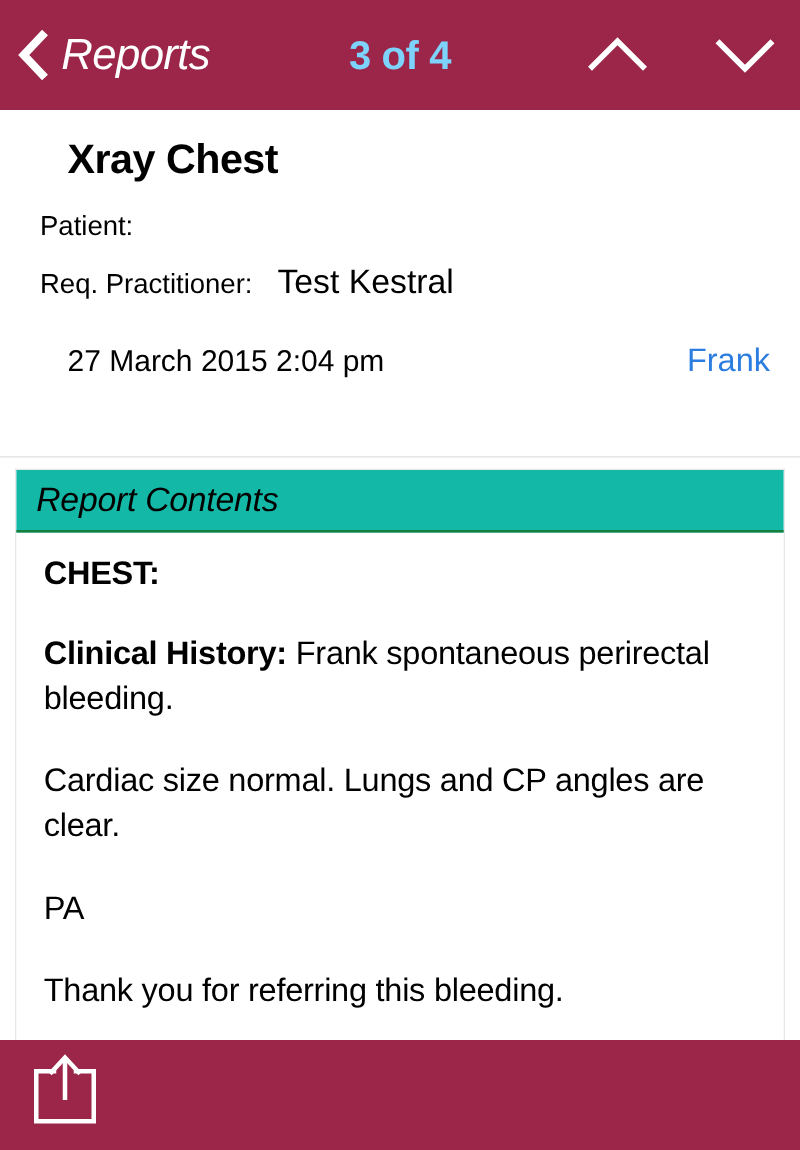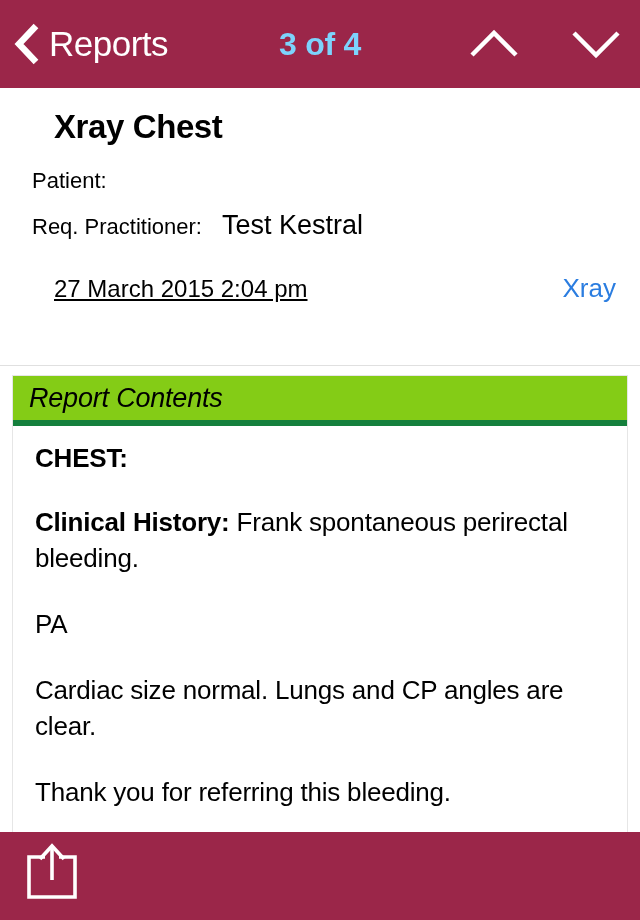--- a/index.html
+++ b/index.html
@@ -26,20 +26,21 @@
     display: flex;
     align-items: center;
     box-sizing: border-box;
   }
   .nav-back {
     display: flex;
     align-items: center;
     padding-left: 14px;
     height: 100%;
     cursor: pointer;
+    font-style: italic;
   }
   .back-chevron {
     display: block;
     width: 26px;
     height: 44px;
     flex: none;
   }
   .nav-back-label {
     color: #ffffff;
     font-size: 35px;
@@ -116,21 +117,20 @@
 
   .date-row {
     display: flex;
     align-items: baseline;
     justify-content: space-between;
     padding: 32px 40px 0 38px;
   }
   .date-text {
     font-size: 24px;
     color: #000000;
-    text-decoration: underline;
   }
   .mark-link {
     font-size: 26px;
     color: #2B7DE0;
     cursor: pointer;
   }
 
   .divider {
     position: absolute;
     top: 365px;
@@ -148,22 +148,22 @@
     width: 616px;
     height: 457px;
     box-sizing: border-box;
     border: 1px solid #E6E6E6;
     border-bottom: none;
     background: #ffffff;
     overflow: hidden;
   }
   .panel-header {
     height: 50px;
-    background: #84cc16;
-    border-bottom: 6px solid #15803d;
+    background: #14b8a6;
+    border-bottom: 2px solid #15803d;
     display: flex;
     align-items: center;
     box-sizing: border-box;
   }
   .panel-header-title {
     font-size: 27px;
     font-style: italic;
     color: #000000;
     padding-left: 16px;
     letter-spacing: -0.2px;
@@ -242,35 +242,35 @@
     <span class="meta-label">Patient:</span>
   </div>
 
   <div class="meta-row practitioner">
     <span class="meta-label">Req. Practitioner:</span>
     <span class="meta-value">Test Kestral</span>
   </div>
 
   <div class="date-row">
     <span class="date-text">27 March 2015 2:04 pm</span>
-    <span class="mark-link">Xray</span>
+    <span class="mark-link">Frank</span>
   </div>
 </div>
 
 <div class="divider"></div>
 
 <div class="panel">
   <div class="panel-header">
     <span class="panel-header-title">Report Contents</span>
   </div>
   <div class="panel-body">
       <p class="para heading"><span class="bold">CHEST:</span></p>
       <p class="para"><span class="bold">Clinical History:</span><span> Frank spontaneous perirectal bleeding.</span></p>
+      <p class="para"><span>Cardiac size normal. Lungs and CP angles are clear.</span></p>
       <p class="para"><span>PA</span></p>
-      <p class="para"><span>Cardiac size normal. Lungs and CP angles are clear.</span></p>
       <p class="para"><span>Thank you for referring this bleeding.</span></p>
     </div>
 </div>
 
 <div class="toolbar">
   <div class="share-btn">
     <svg width="56" height="60" viewBox="0 0 56 60">
 
       <path d="M21 15 H5 V55 H51 V15 H35" fill="none" stroke="#ffffff" stroke-width="3.6" stroke-linecap="butt" stroke-linejoin="miter"></path>
 

